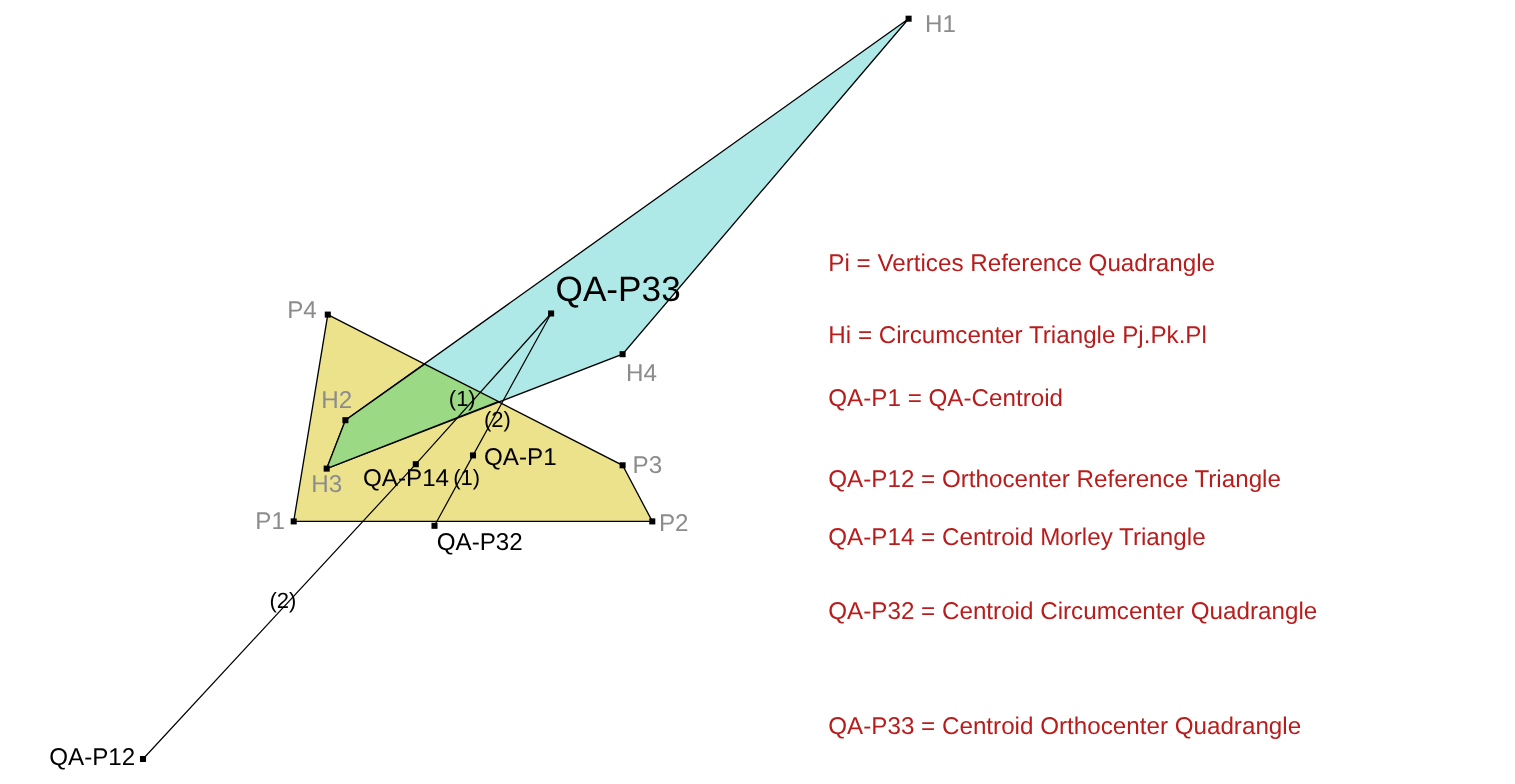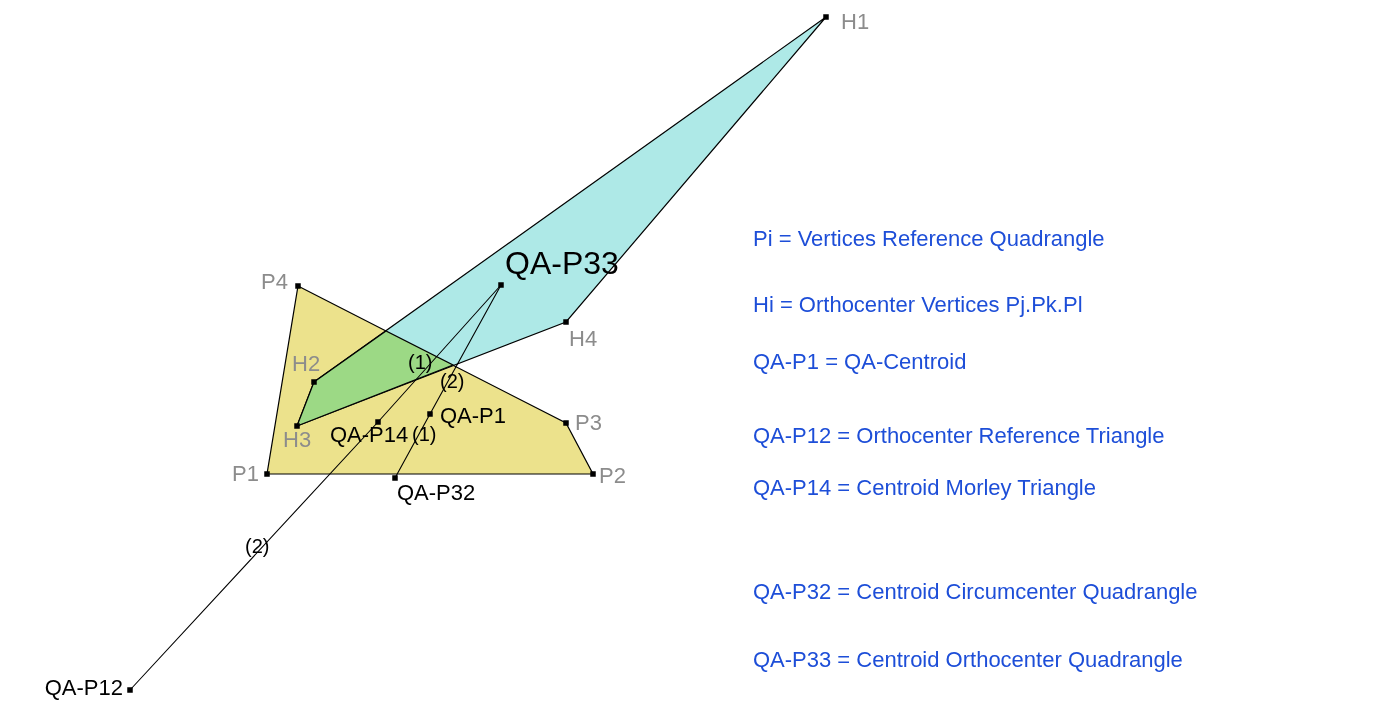--- a/index.html
+++ b/index.html
@@ -1,22 +1,22 @@
 <!DOCTYPE html>
 <html><head>
 <meta charset="utf-8">
 <style>
   html,body{margin:0;padding:0;background:#ffffff;}
   .stage{position:relative;width:1377px;height:713px;background:#ffffff;overflow:hidden;
          font-family:"Liberation Sans",sans-serif;}
   #diagram{position:absolute;left:0;top:0;}
   #diagram text{font-family:"Liberation Sans",sans-serif;}
-  .legend-row{position:absolute;left:753px;font-size:22px;line-height:24px;color:#1d4ed8;
+  .legend-row{position:absolute;left:753px;font-size:22px;line-height:24px;color:#b91c1c;
               white-space:nowrap;font-family:"Liberation Sans",sans-serif;}
-  .r0{top:227px}.r1{top:293px}.r2{top:350px}.r3{top:424px}.r4{top:476px}.r5{top:580px}.r6{top:648px}
+  .r0{top:227px}.r1{top:293px}.r2{top:350px}.r3{top:424px}.r4{top:476px}.r5{top:544px}.r6{top:648px}
 </style>
 </head>
 <body>
 
 <div class="stage">
   <svg id="diagram" width="1377" height="713" viewBox="0 0 1377 713" xmlns="http://www.w3.org/2000/svg">
       <polygon points="298,286 566,423 593,474 267,474" fill="#ECE28C" stroke="#000000" stroke-width="1.2" stroke-linejoin="miter"></polygon>
       <polygon points="826,17 314,382 297,426 566,322" fill="#AEE9E7" stroke="#000000" stroke-width="1.2" stroke-linejoin="miter"></polygon>
       <polygon points="386,331 314,382 297,426 453,365" fill="#9CD985" stroke="#000000" stroke-width="1.2" stroke-linejoin="miter"></polygon>
       <polyline points="130,690 378,422 501,285" fill="none" stroke="#000000" stroke-width="1.1"></polyline>
@@ -48,20 +48,20 @@
       <text x="397" y="500" text-anchor="start" fill="#000000" font-size="22">QA-P32</text>
       <text x="123" y="695" text-anchor="end" fill="#000000" font-size="22">QA-P12</text>
       <text x="408" y="369" text-anchor="start" fill="#000000" font-size="20">(1)</text>
       <text x="440" y="388" text-anchor="start" fill="#000000" font-size="20">(2)</text>
       <text x="412" y="441" text-anchor="start" fill="#000000" font-size="20">(1)</text>
       <text x="245" y="553" text-anchor="start" fill="#000000" font-size="20">(2)</text>
     </svg>
 
   <div>
     <div class="legend-row r0">Pi = Vertices Reference Quadrangle</div>
-    <div class="legend-row r1">Hi = Orthocenter Vertices Pj.Pk.Pl</div>
+    <div class="legend-row r1">Hi = Circumcenter Triangle Pj.Pk.Pl</div>
     <div class="legend-row r2">QA-P1 = QA-Centroid</div>
     <div class="legend-row r3">QA-P12 = Orthocenter Reference Triangle</div>
     <div class="legend-row r4">QA-P14 = Centroid Morley Triangle</div>
     <div class="legend-row r5">QA-P32 = Centroid Circumcenter Quadrangle</div>
     <div class="legend-row r6">QA-P33 = Centroid Orthocenter Quadrangle</div>
   </div>
 </div>
 
 </body></html>

